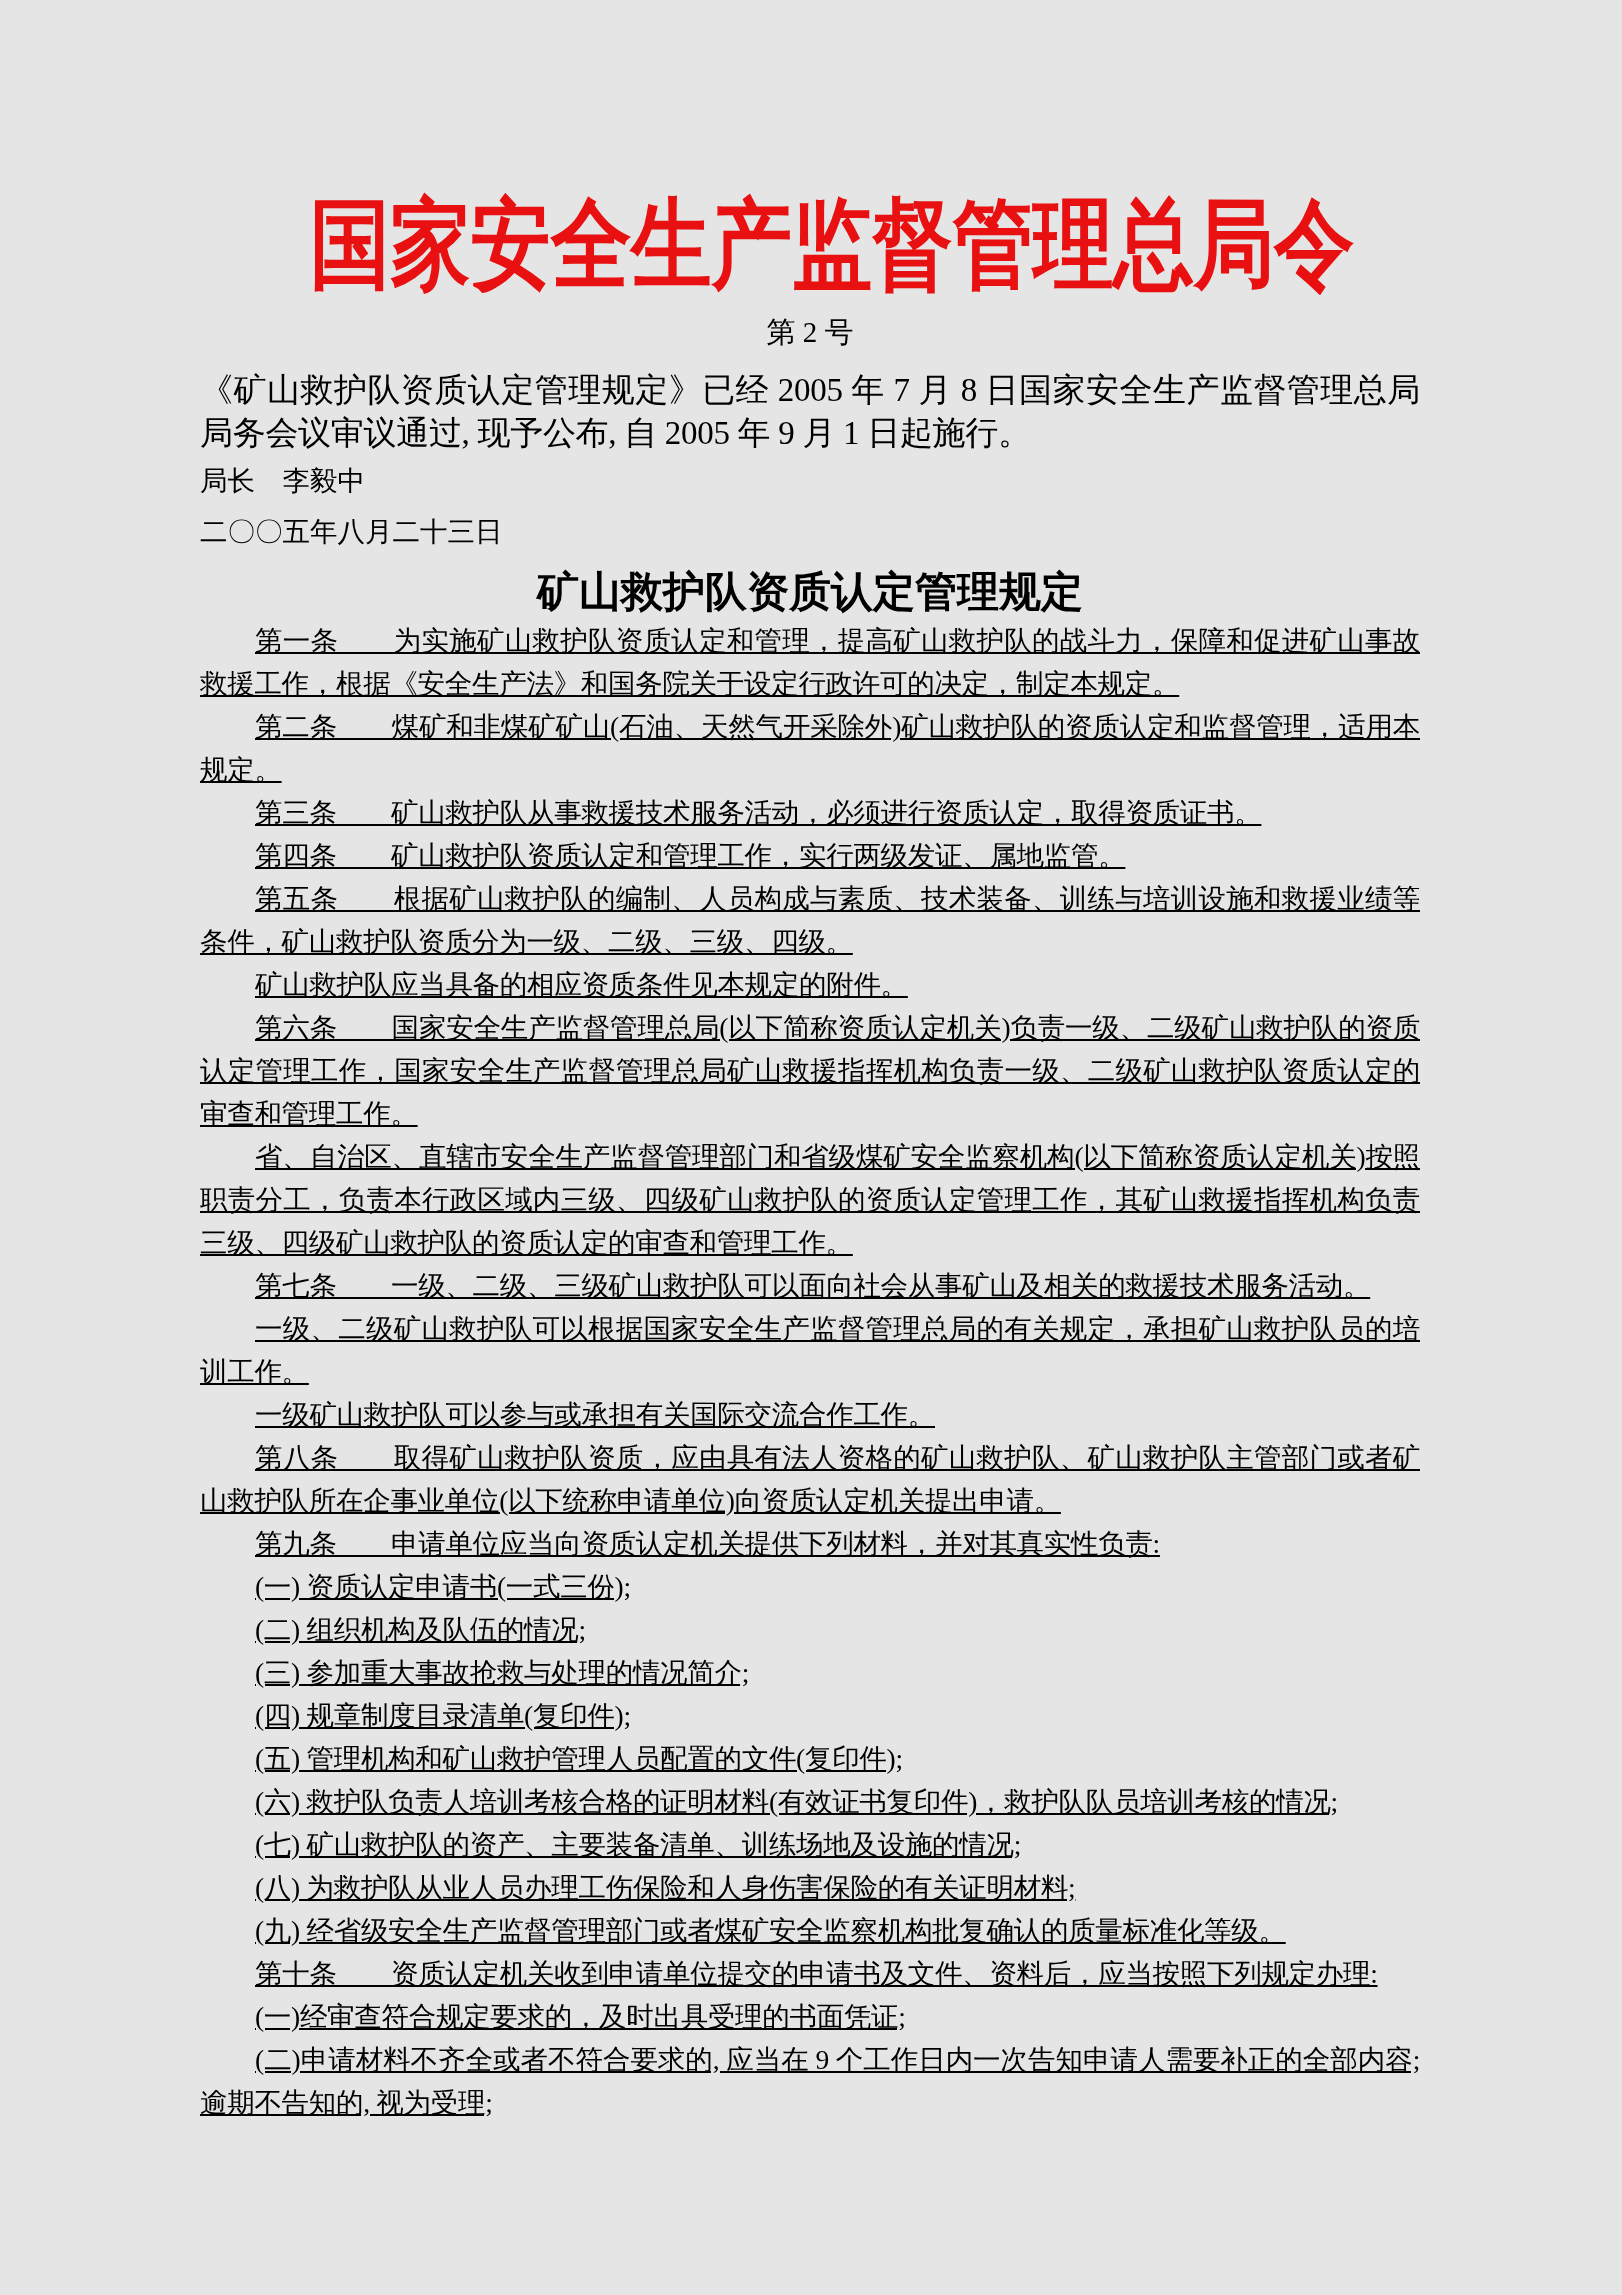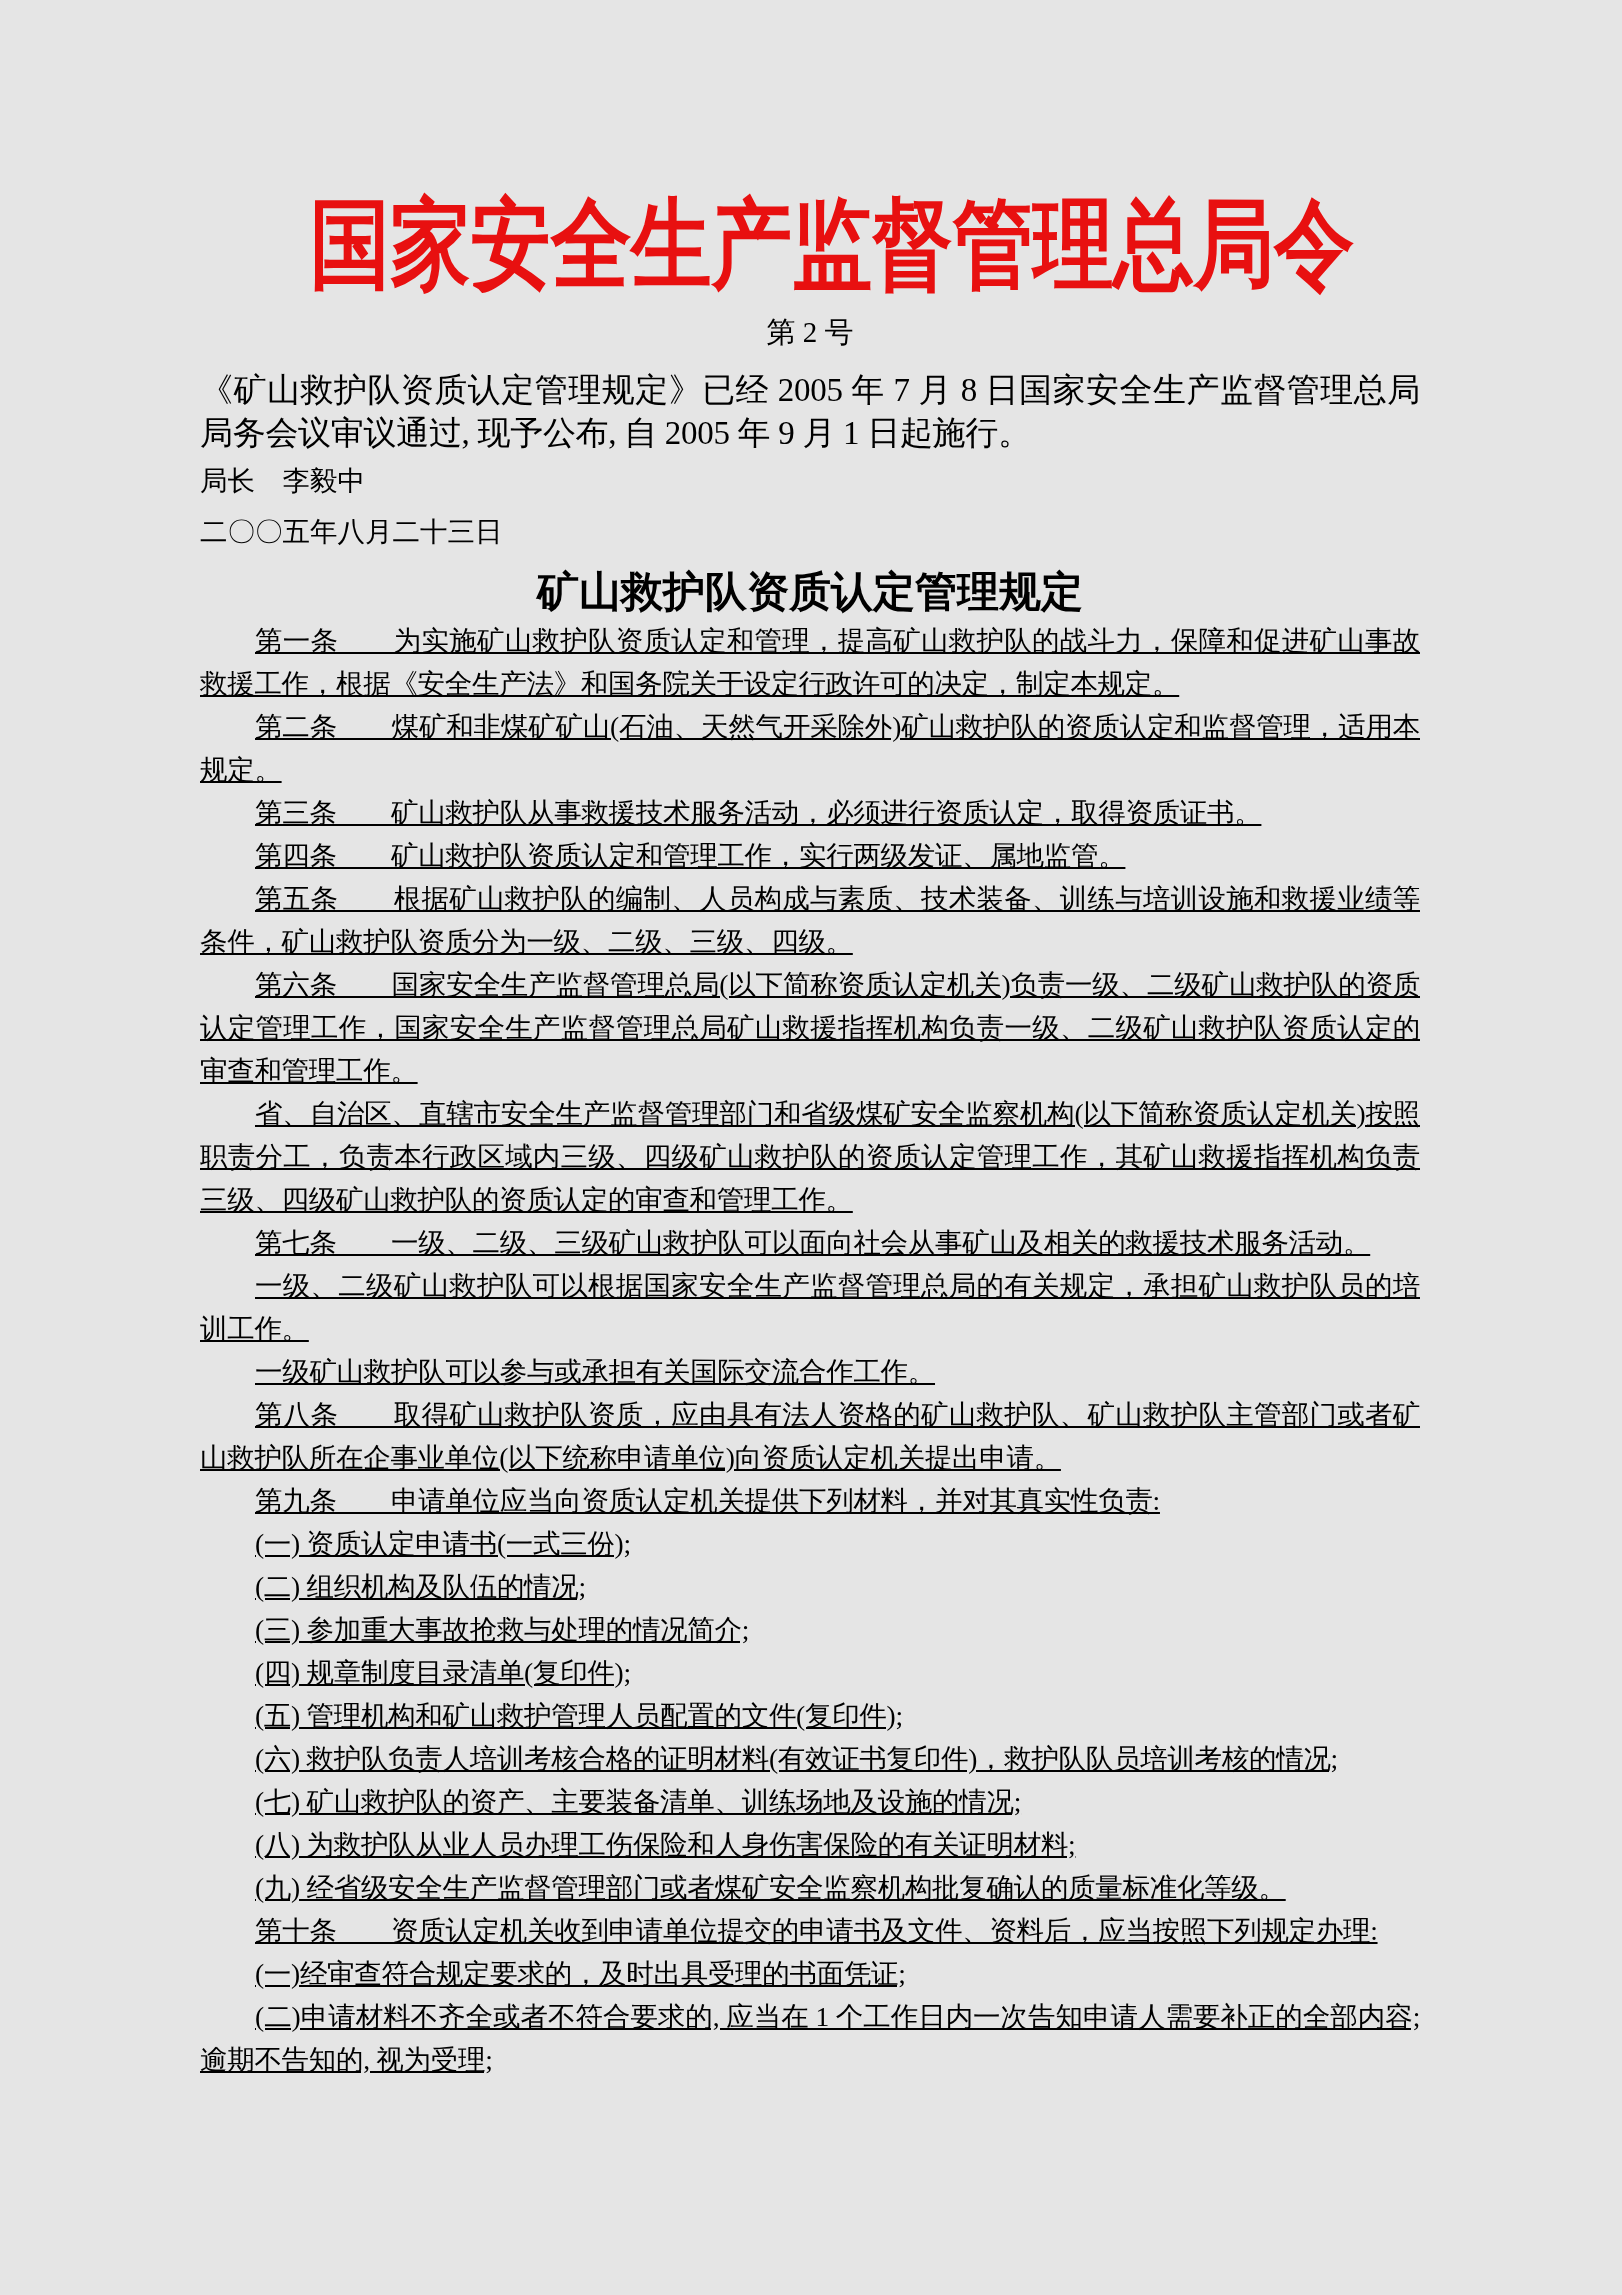--- a/index.html
+++ b/index.html
@@ -86,36 +86,37 @@
     </div>
 
     <h2 class="reg-title">矿山救护队资质认定管理规定</h2>
 
     <div class="body-block">
       <p class="para">第一条　　为实施矿山救护队资质认定和管理，提高矿山救护队的战斗力，保障和促进矿山事故救援工作，根据《安全生产法》和国务院关于设定行政许可的决定，制定本规定。</p>
       <p class="para">第二条　　煤矿和非煤矿矿山(石油、天然气开采除外)矿山救护队的资质认定和监督管理，适用本规定。</p>
       <p class="para">第三条　　矿山救护队从事救援技术服务活动，必须进行资质认定，取得资质证书。</p>
       <p class="para">第四条　　矿山救护队资质认定和管理工作，实行两级发证、属地监管。</p>
       <p class="para">第五条　　根据矿山救护队的编制、人员构成与素质、技术装备、训练与培训设施和救援业绩等条件，矿山救护队资质分为一级、二级、三级、四级。</p>
+      <p class="para">矿山救护队应当具备的相应资质条件见本规定的附件。</p>
       <p class="para">第六条　　国家安全生产监督管理总局(以下简称资质认定机关)负责一级、二级矿山救护队的资质认定管理工作，国家安全生产监督管理总局矿山救援指挥机构负责一级、二级矿山救护队资质认定的审查和管理工作。</p>
       <p class="para">省、自治区、直辖市安全生产监督管理部门和省级煤矿安全监察机构(以下简称资质认定机关)按照职责分工，负责本行政区域内三级、四级矿山救护队的资质认定管理工作，其矿山救援指挥机构负责三级、四级矿山救护队的资质认定的审查和管理工作。</p>
       <p class="para">第七条　　一级、二级、三级矿山救护队可以面向社会从事矿山及相关的救援技术服务活动。</p>
       <p class="para">一级、二级矿山救护队可以根据国家安全生产监督管理总局的有关规定，承担矿山救护队员的培训工作。</p>
       <p class="para">一级矿山救护队可以参与或承担有关国际交流合作工作。</p>
       <p class="para">第八条　　取得矿山救护队资质，应由具有法人资格的矿山救护队、矿山救护队主管部门或者矿山救护队所在企事业单位(以下统称申请单位)向资质认定机关提出申请。</p>
       <p class="para">第九条　　申请单位应当向资质认定机关提供下列材料，并对其真实性负责:</p>
       <p class="para">(一) 资质认定申请书(一式三份);</p>
       <p class="para">(二) 组织机构及队伍的情况;</p>
       <p class="para">(三) 参加重大事故抢救与处理的情况简介;</p>
       <p class="para">(四) 规章制度目录清单(复印件);</p>
       <p class="para">(五) 管理机构和矿山救护管理人员配置的文件(复印件);</p>
       <p class="para">(六) 救护队负责人培训考核合格的证明材料(有效证书复印件)，救护队队员培训考核的情况;</p>
       <p class="para">(七) 矿山救护队的资产、主要装备清单、训练场地及设施的情况;</p>
       <p class="para">(八) 为救护队从业人员办理工伤保险和人身伤害保险的有关证明材料;</p>
       <p class="para">(九) 经省级安全生产监督管理部门或者煤矿安全监察机构批复确认的质量标准化等级。</p>
       <p class="para">第十条　　资质认定机关收到申请单位提交的申请书及文件、资料后，应当按照下列规定办理:</p>
       <p class="para">(一)经审查符合规定要求的，及时出具受理的书面凭证;</p>
-      <p class="para">(二)申请材料不齐全或者不符合要求的, 应当在 1 个工作日内一次告知申请人需要补正的全部内容; 逾期不告知的, 视为受理;</p>
+      <p class="para">(二)申请材料不齐全或者不符合要求的, 应当在 9 个工作日内一次告知申请人需要补正的全部内容; 逾期不告知的, 视为受理;</p>
     </div>
 
   </div>
 </div>
 
 
 </body></html>

